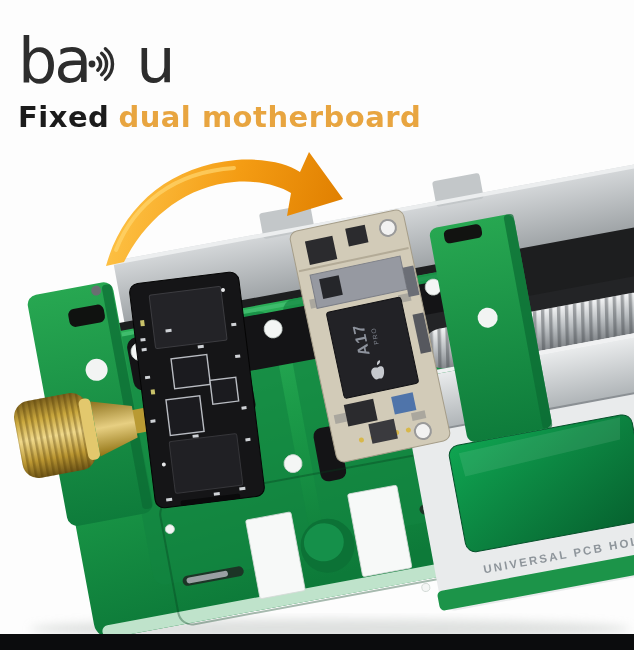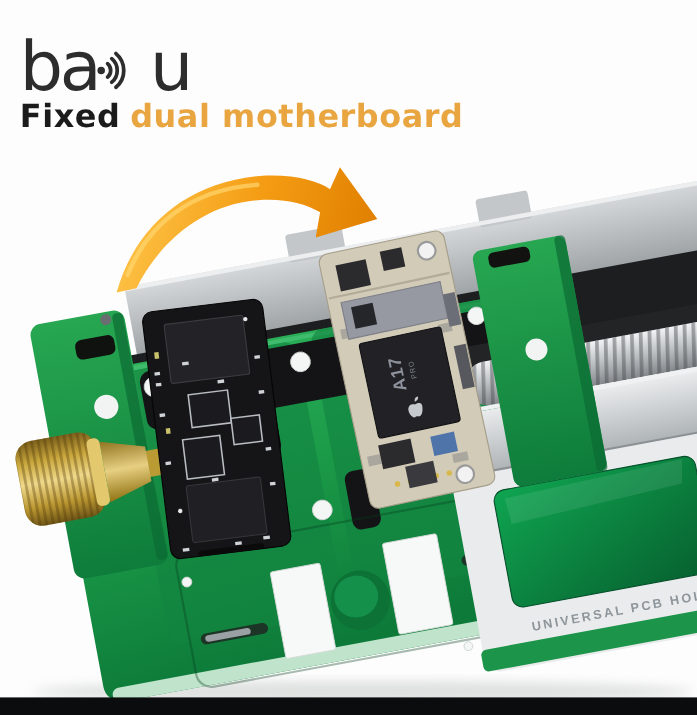--- a/index.html
+++ b/index.html
@@ -7,21 +7,21 @@
     position:relative;width:634px;height:650px;background:#fdfdfd;
     overflow:hidden;font-family:"Liberation Sans",sans-serif;
   }
   .logo{
     position:absolute;left:18px;top:30px;display:flex;align-items:flex-end;
     color:#2d2d2d;font-family:"DejaVu Sans",sans-serif;font-weight:400;
     font-size:62px;line-height:1;letter-spacing:-3px;
   }
   .logo .wave{margin:0 2px 5px -1px;}
   .heading{
-    position:absolute;left:18px;top:88px;
+    position:absolute;left:18px;top:100px;
     font-family:"DejaVu Sans",sans-serif;font-weight:700;font-size:29px;
     letter-spacing:0.5px;white-space:nowrap;
   }
   .heading .h-black{color:#1b1b1b;}
   .heading .h-orange{color:#e8a540;margin-left:9px;}
   .scene{position:absolute;left:0;top:0;width:634px;height:650px;}
   .bottom-bar{
     position:absolute;left:0;bottom:0;width:634px;height:16px;background:#0b0c0d;
   }
   svg text{font-family:"Liberation Sans",sans-serif;}

